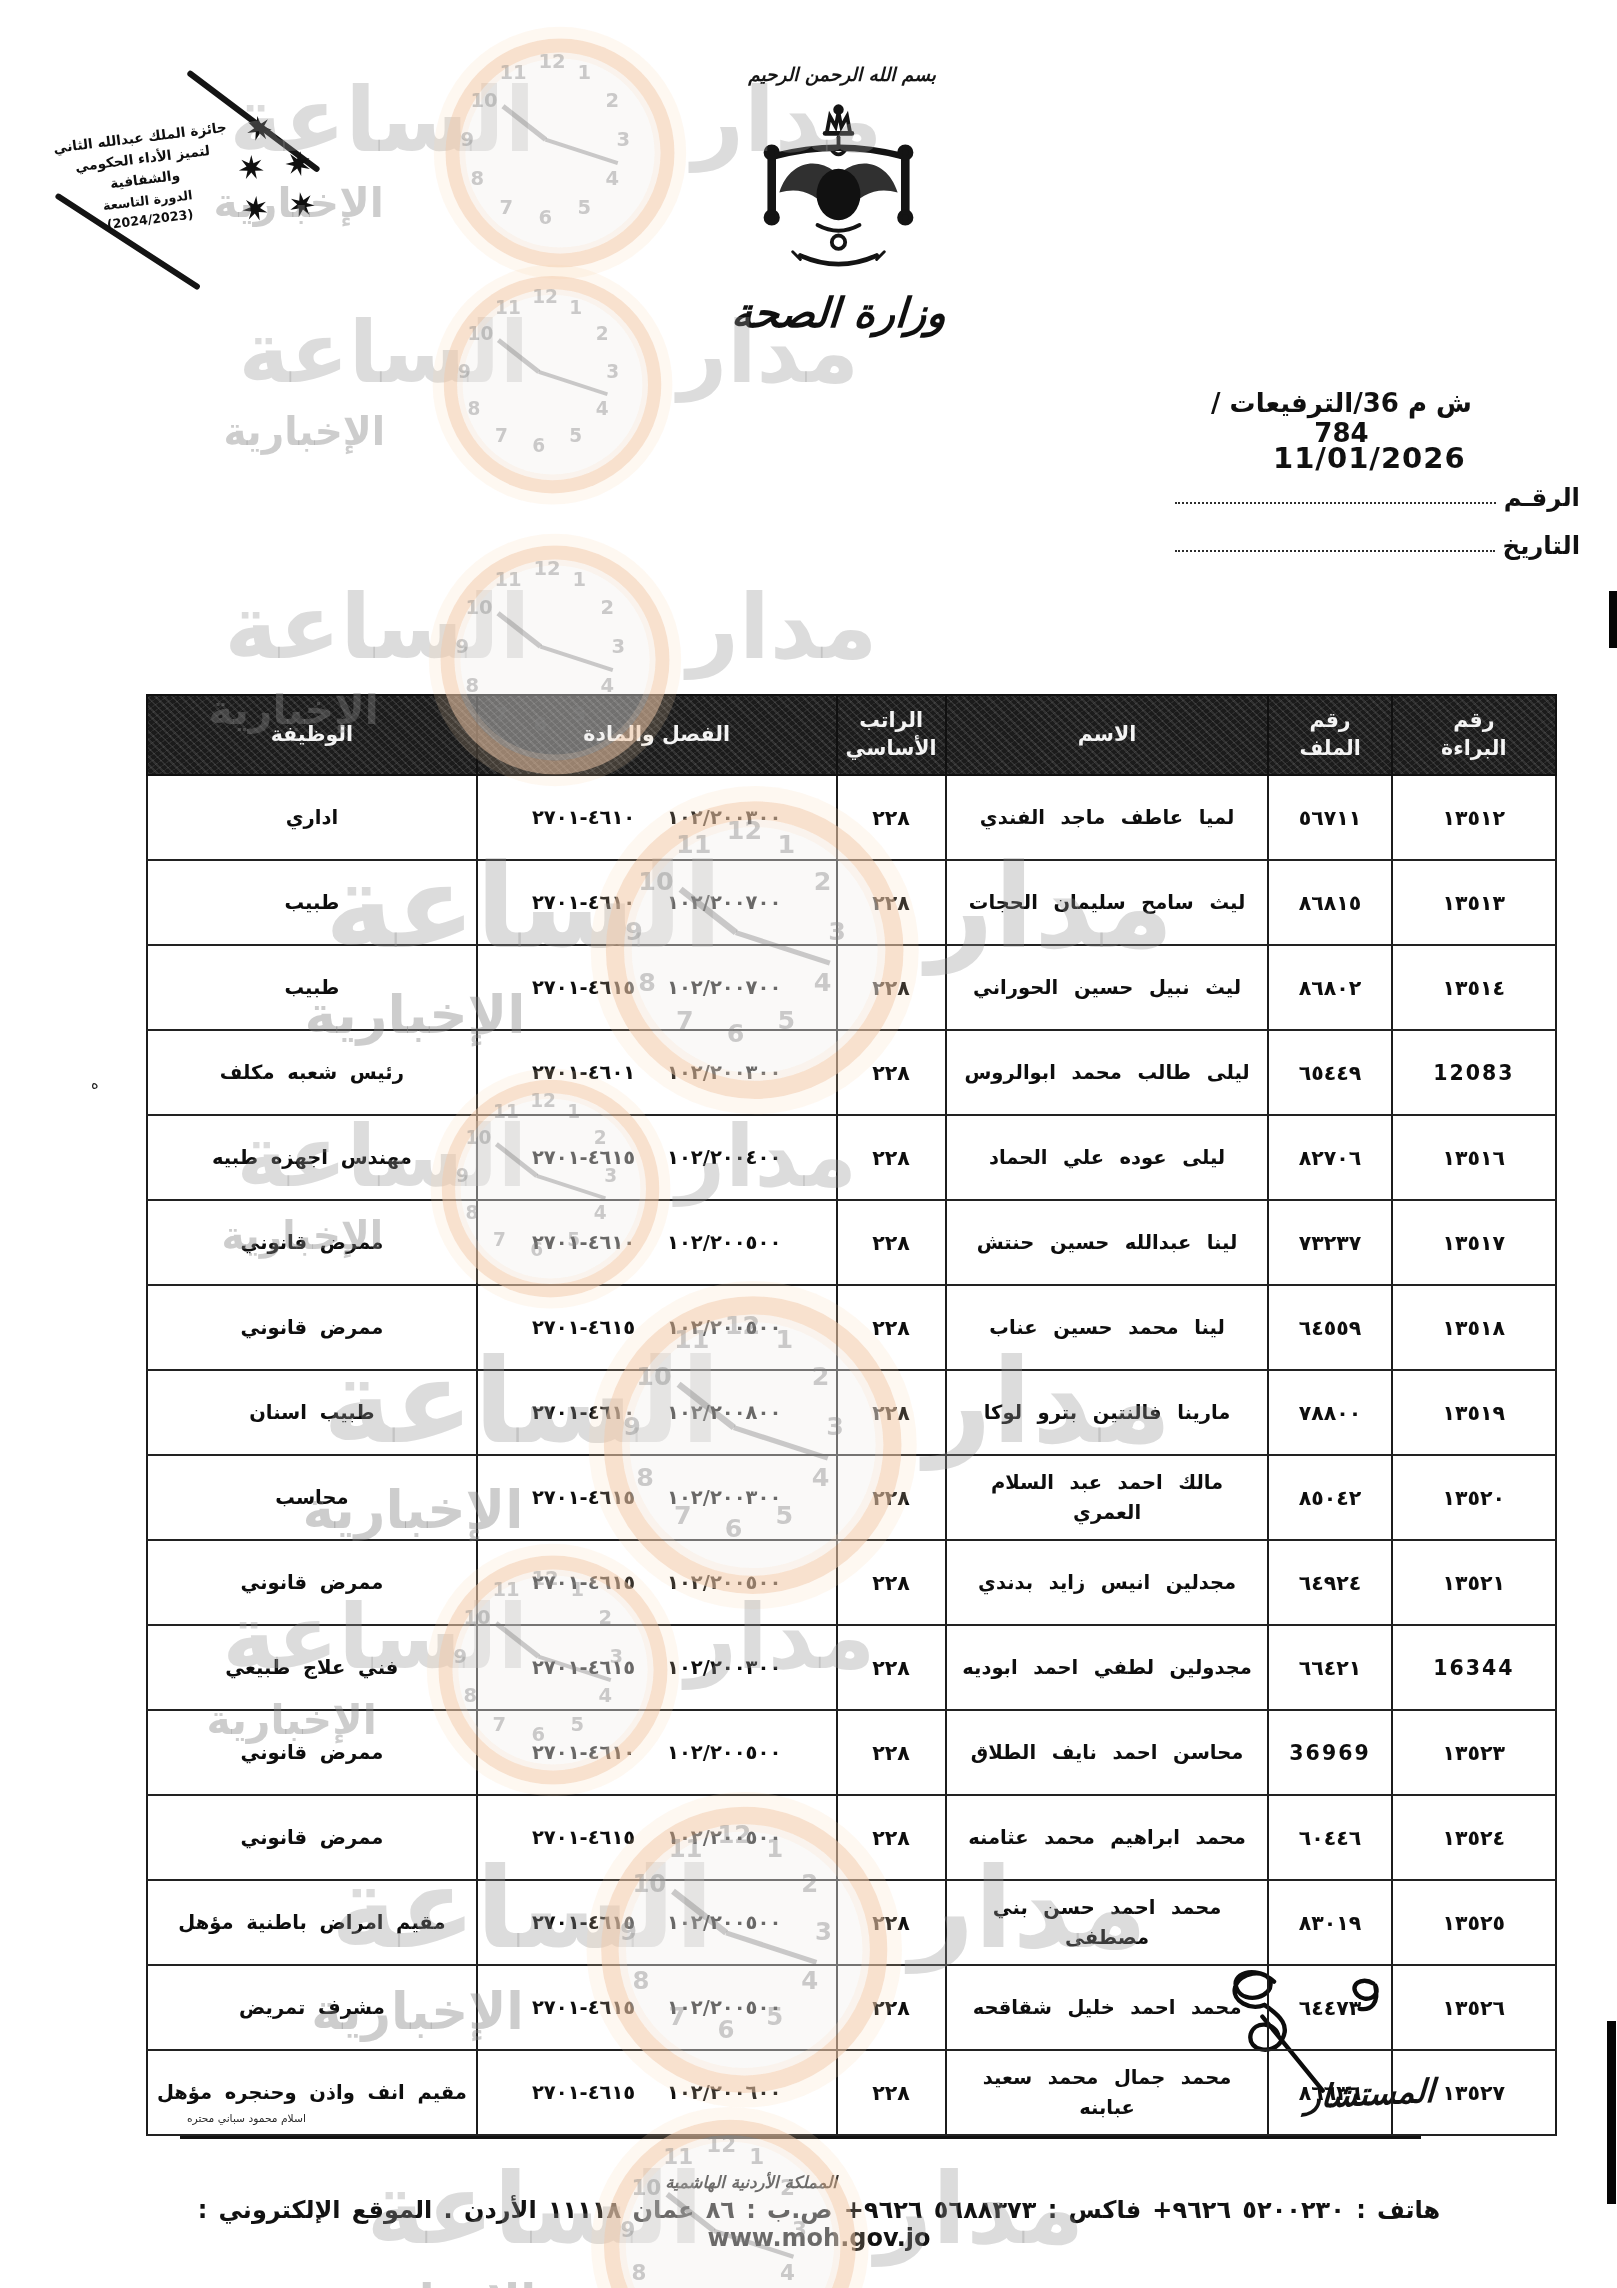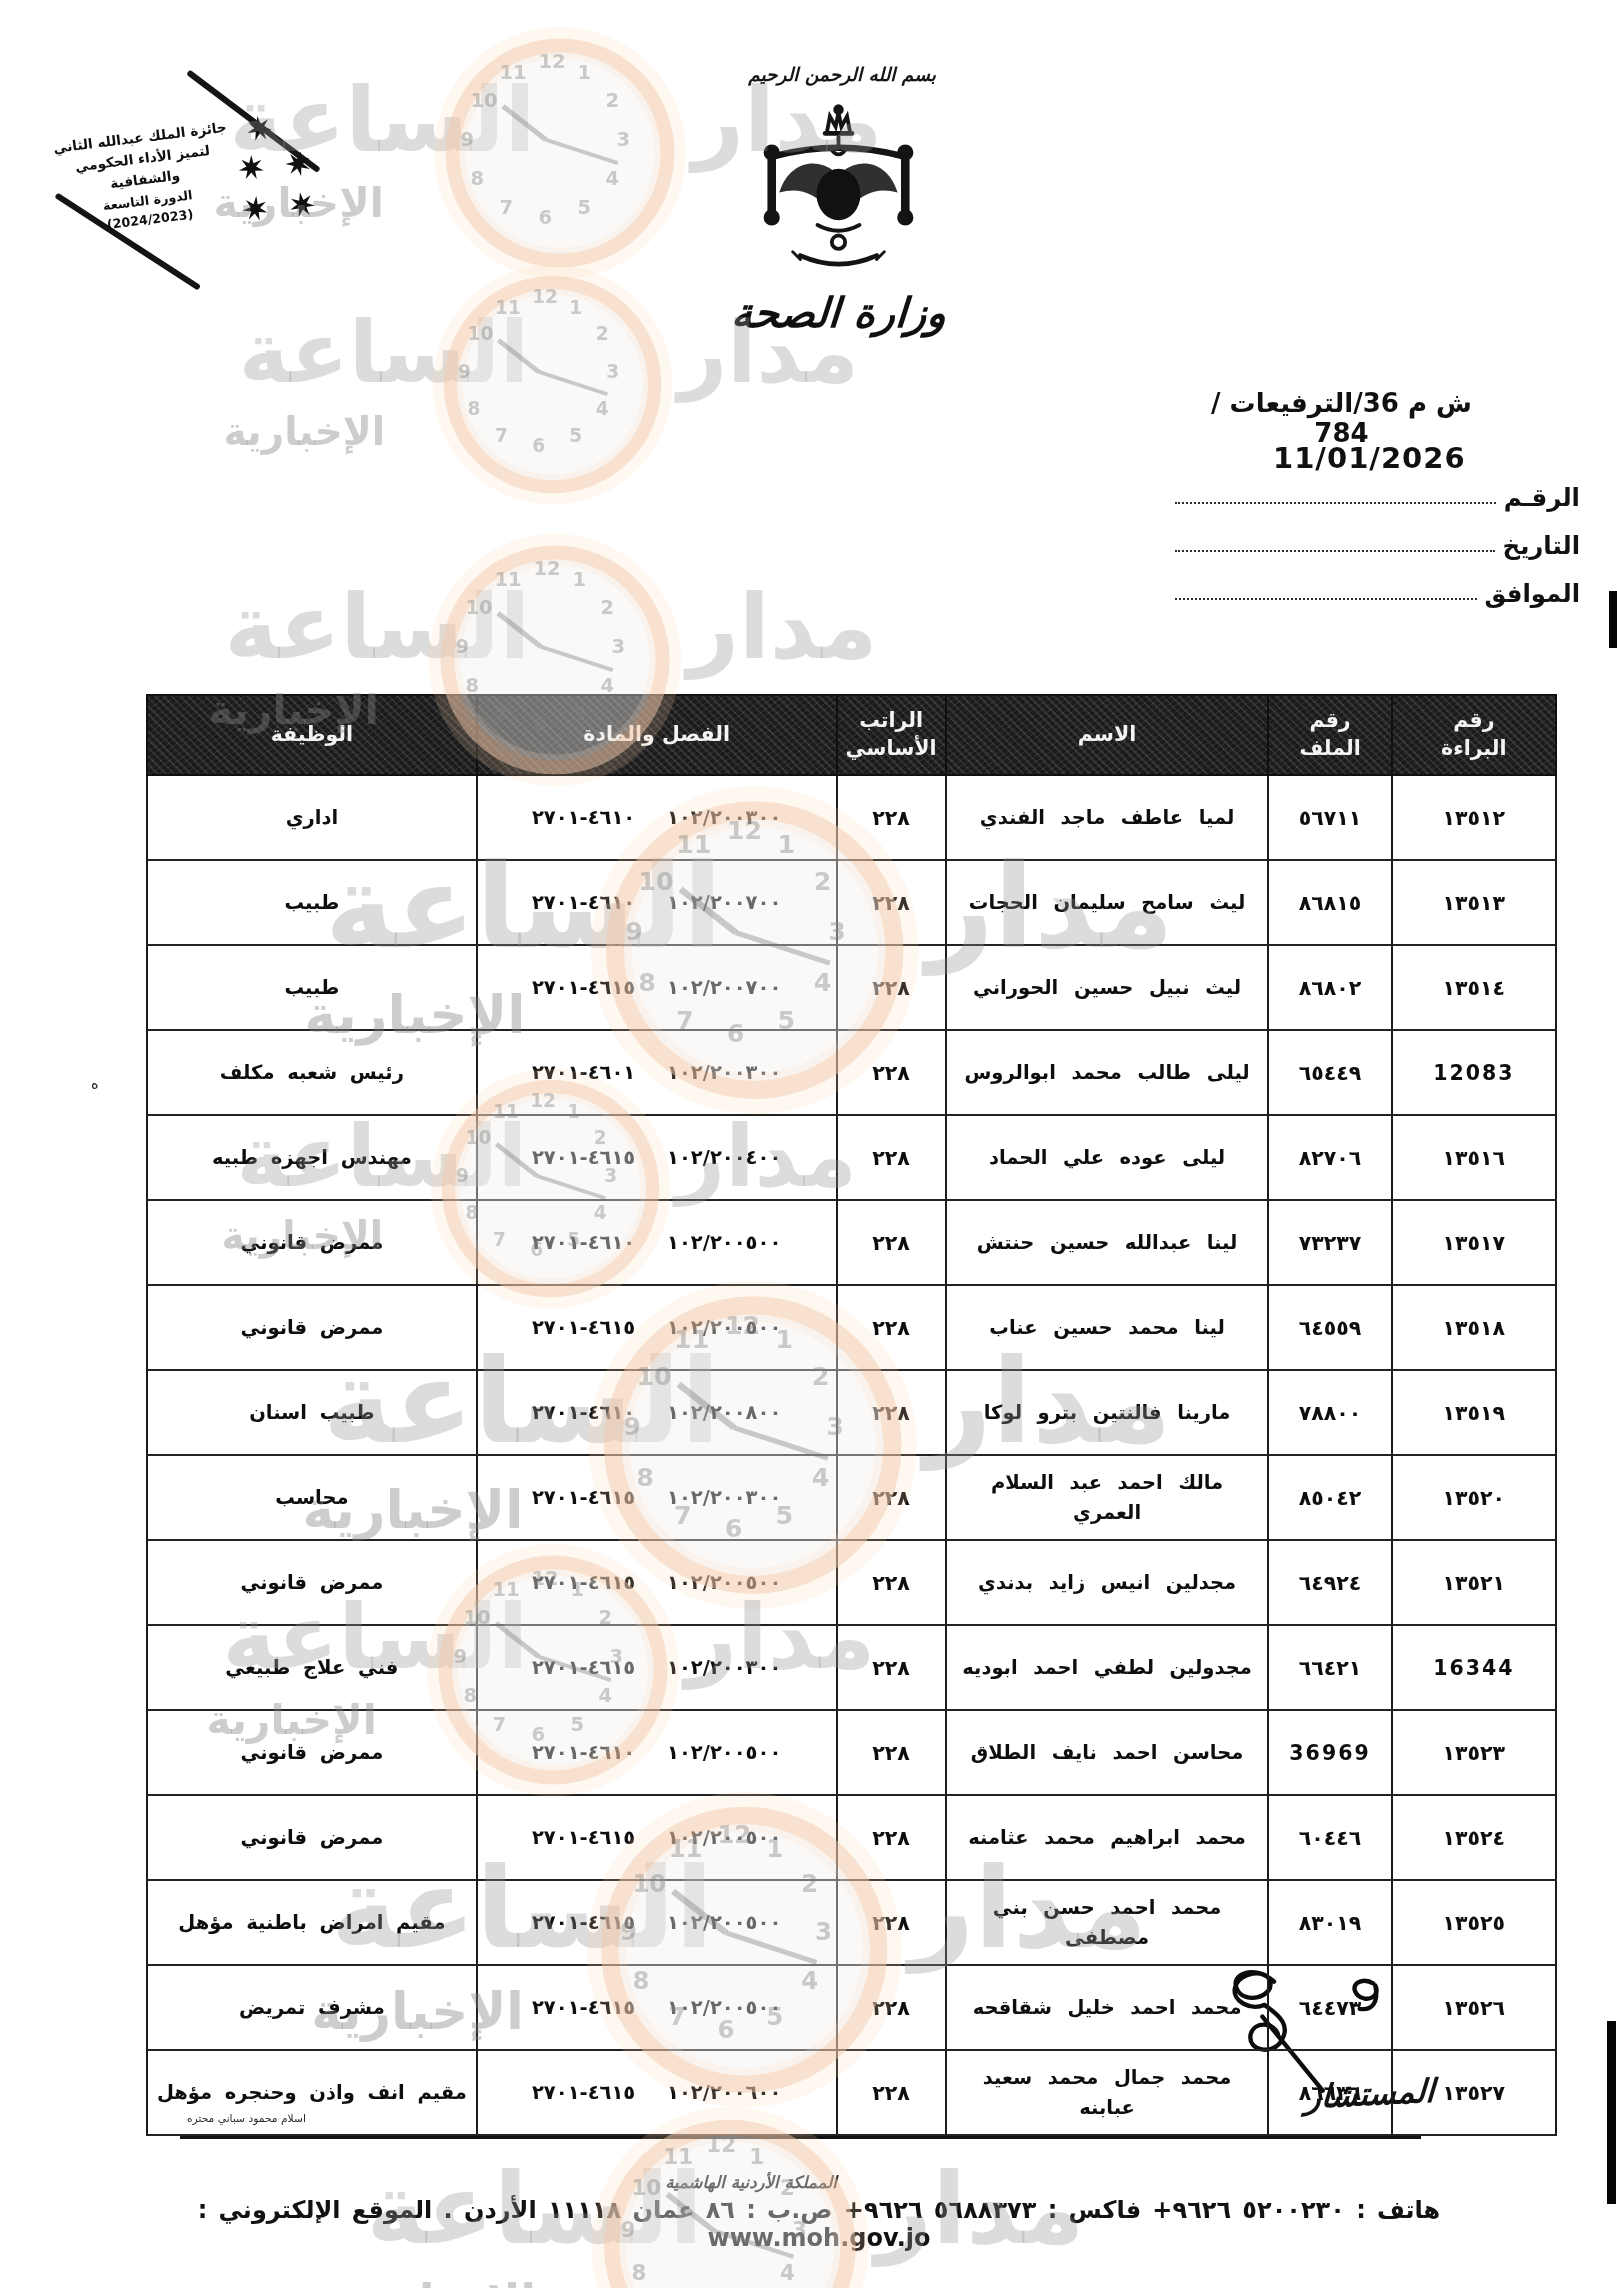--- a/index.html
+++ b/index.html
@@ -138,24 +138,20 @@
   <div class="abs refdate">11/01/2026</div>
   <div class="abs fields">
     <div class="field-row">
       <span class="field-label">الرقـم</span>
       <span class="dotline"></span>
     </div>
     <div class="field-row">
       <span class="field-label">التاريخ</span>
       <span class="dotline"></span>
     </div>
-    <div class="field-row">
-      <span class="field-label">الموافق</span>
-      <span class="dotline"></span>
-    </div>
   </div>
 
   <table class="doc-table">
     <colgroup>
       <col style="width:164px">
         <col style="width:123px">
         <col style="width:322px">
       <col style="width:109px">
         <col style="width:359px">
         <col style="width:329px">

